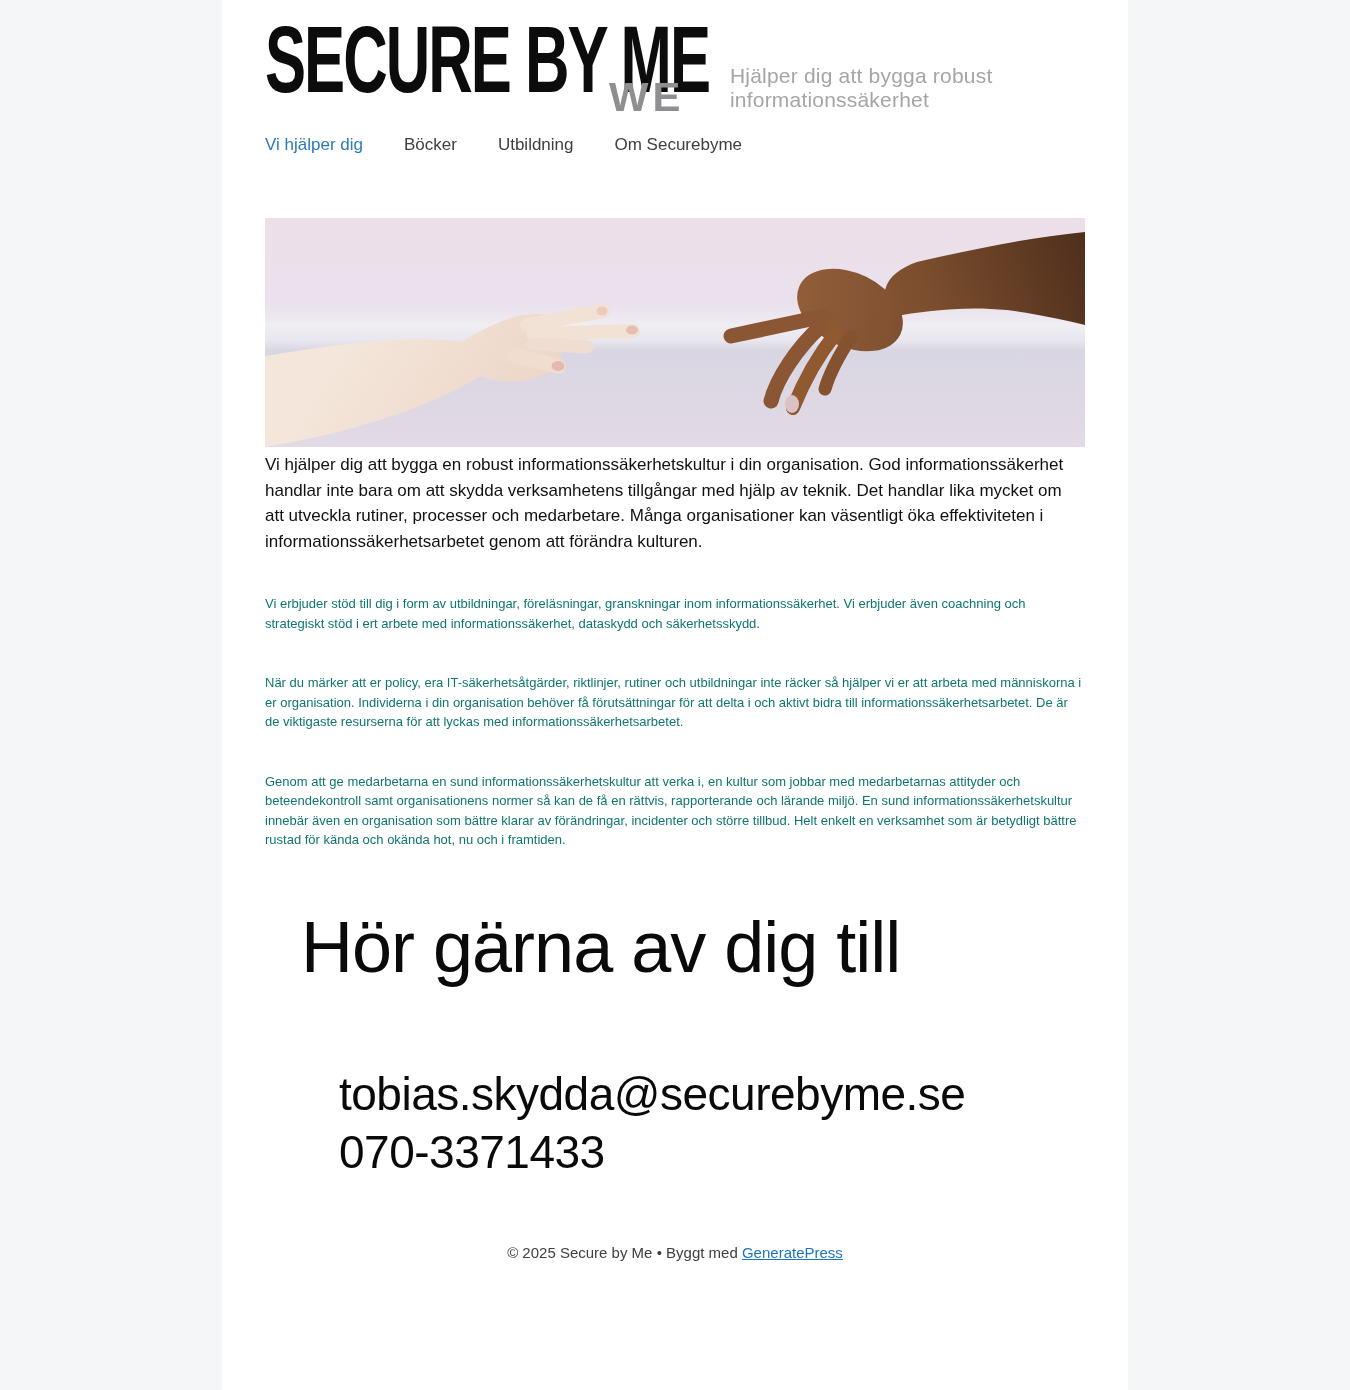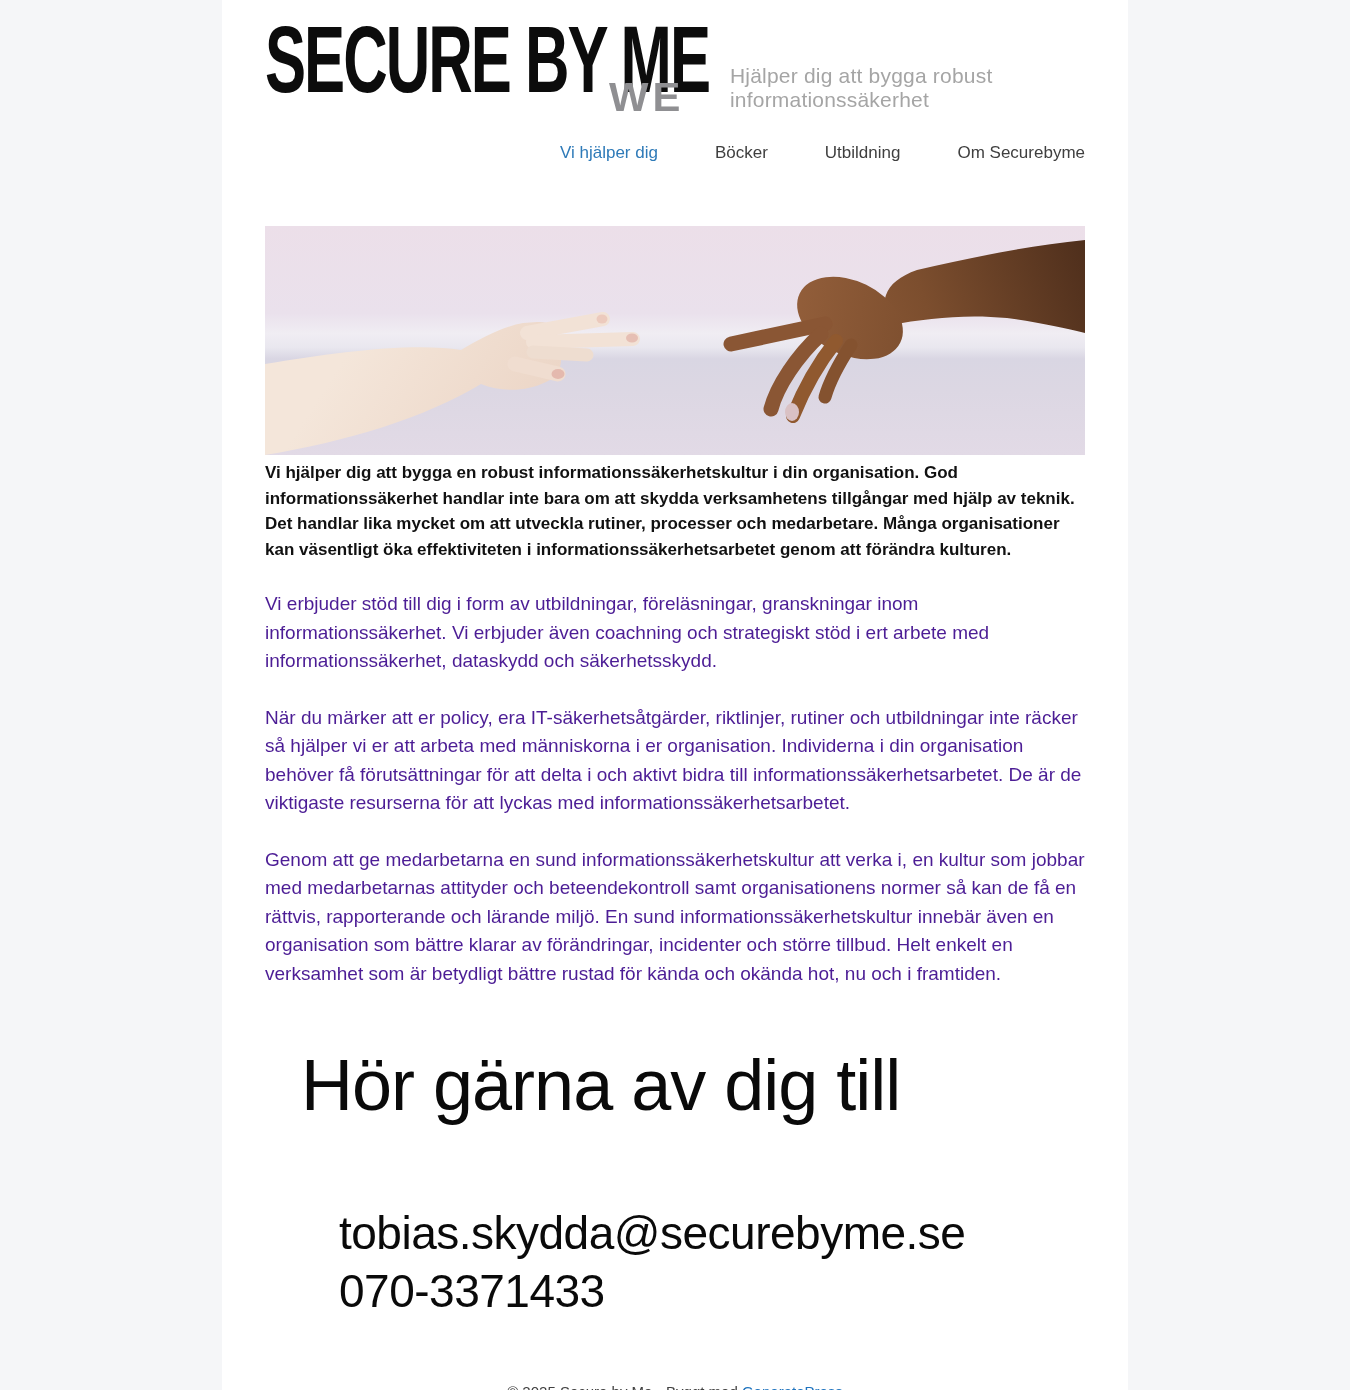--- a/index.html
+++ b/index.html
@@ -52,51 +52,50 @@
     transform-origin: left top;
   }
   .tagline {
     margin-left: 18px;
     font-size: 21px;
     color: #a5a5a5;
     letter-spacing: 0.2px;
   }
   
   .nav {
-    margin-top: 28px;
+    margin-top: 20px;
     display: flex;
-    gap: 57px;
+    gap: 41px;
     font-size: 17px;
     height: 26px;
     align-items: center;
-    justify-content: flex-end;
   }
   .nav a { text-decoration: none; color: #3f3f3f; cursor: pointer; }
   .nav a.active { color: #2e7ab8; }
   
   .hero {
     margin-top: 60px;
     width: 820px;
     height: 229px;
     overflow: hidden;
   }
   .hero svg { display: block; width: 100%; height: 100%; }
   
   .intro {
     margin-top: 5px;
     font-size: 17px;
     line-height: 1.5;
-    font-weight: bold;
+    font-weight: normal;
     color: #111111;
   }
   .para {
-    margin-top: 28px;
-    font-size: 19px;
+    margin-top: 40px;
+    font-size: 13px;
     line-height: 1.5;
-    color: #4c1d95;
+    color: #0f766e;
   }
   .big-heading {
     margin-top: 56px;
     margin-left: 36px;
     font-size: 72px;
     line-height: 1.15;
     font-weight: 400;
     letter-spacing: -1px;
     color: #0a0a0a;
     white-space: nowrap;

